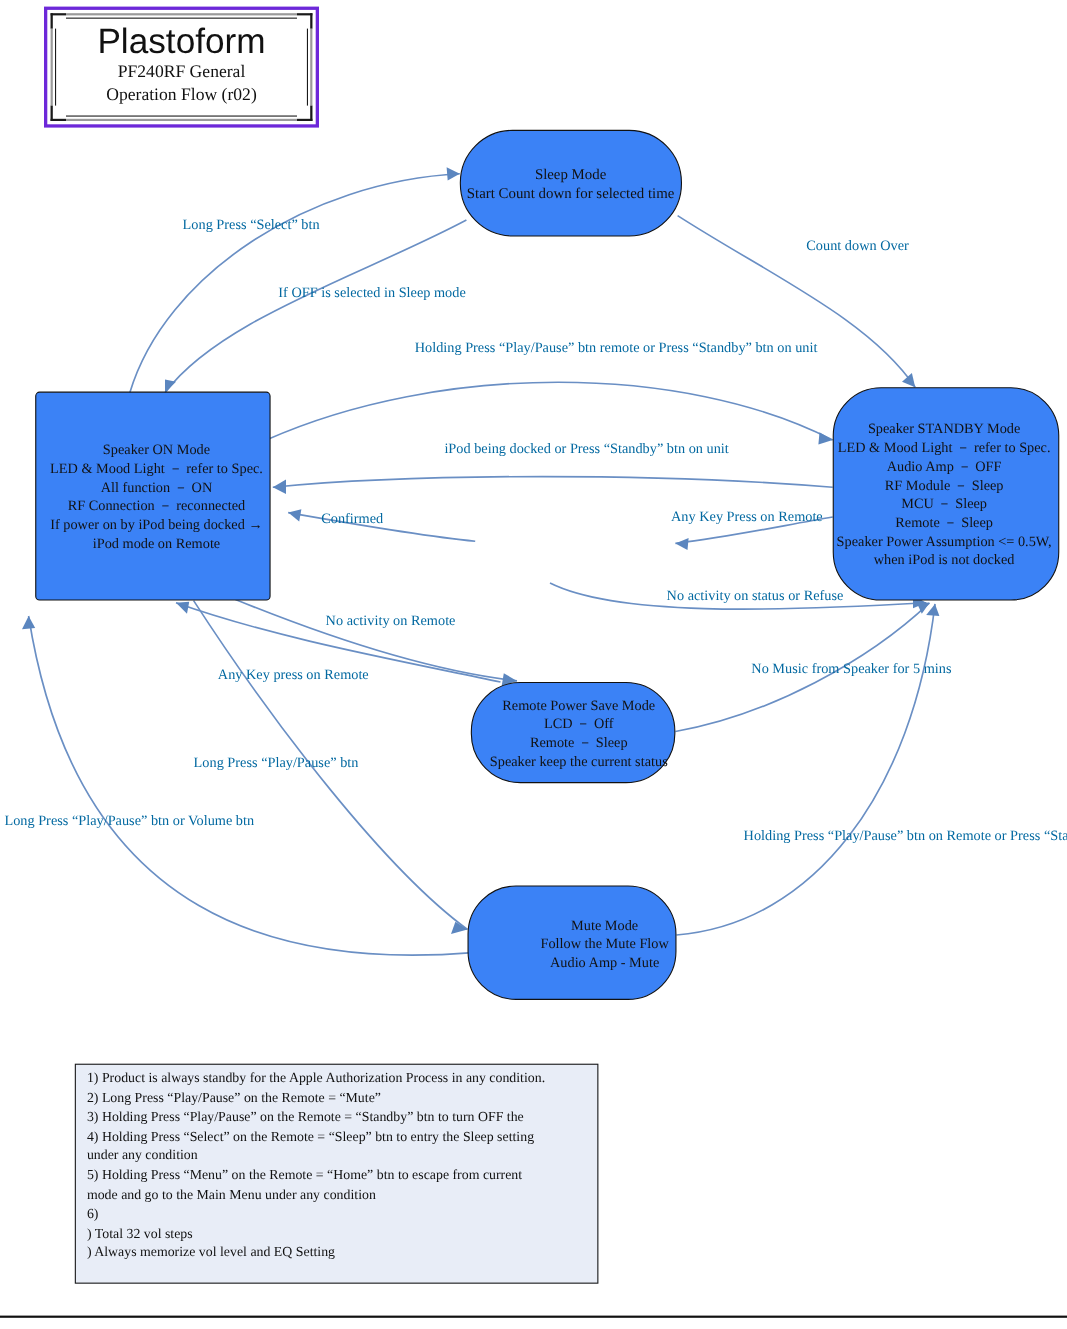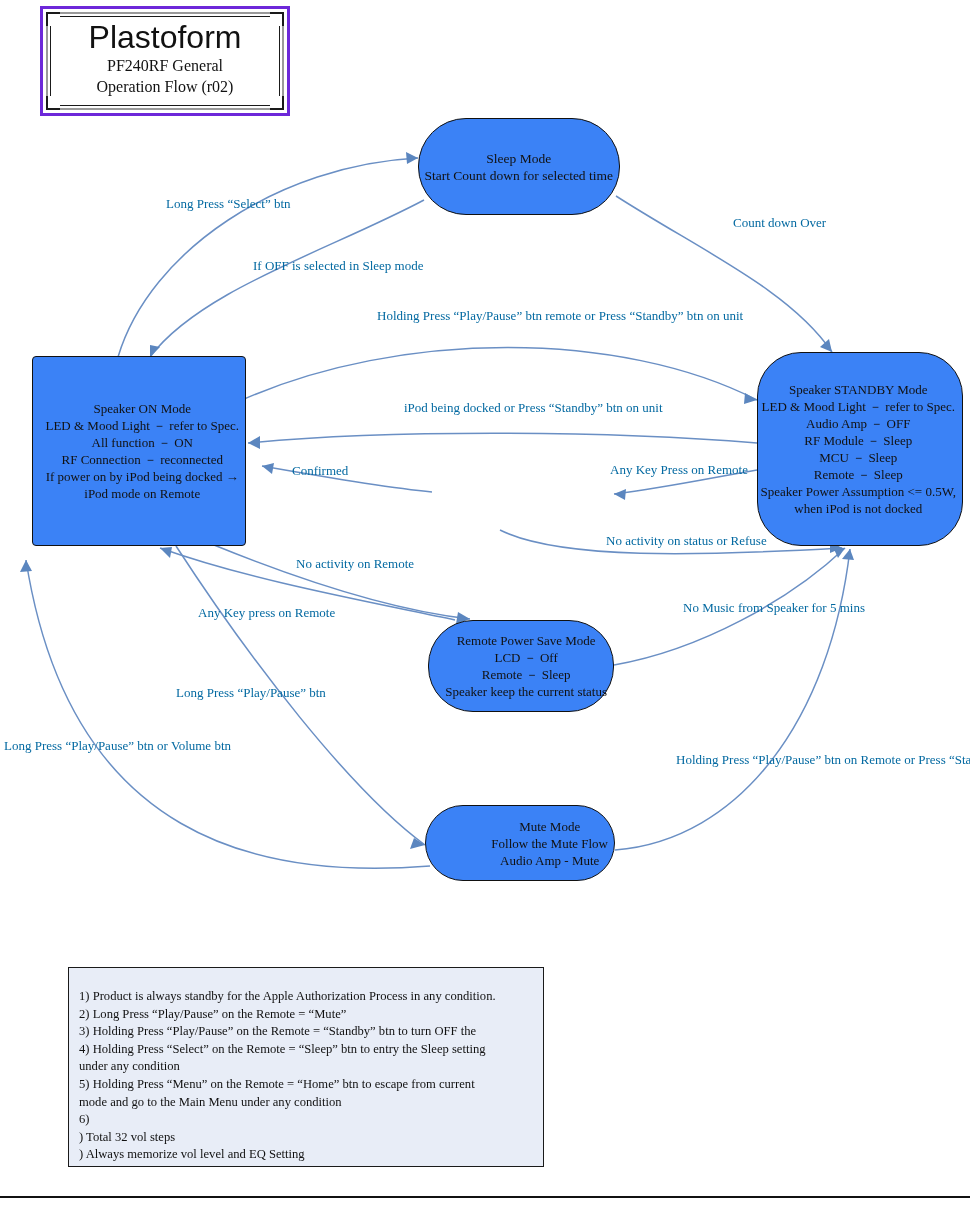--- a/index.html
+++ b/index.html
@@ -62,38 +62,38 @@
   }
   .node .lines{padding:0 6px;}
   .node .ln{display:block;white-space:nowrap;}
 
   
   #node-sleep{left:418px;top:118px;width:202px;height:97px;border-radius:48px;font-size:13.5px;line-height:17px;}
   #node-on{left:32px;top:356px;width:214px;height:190px;border-radius:4px;font-size:13px;line-height:17px;}
   #node-standby{left:757px;top:352px;width:206px;height:194px;border-radius:44px;font-size:13px;line-height:17px;}
   #node-confirm{left:432px;top:470px;width:180px;height:56px;border-radius:28px;font-size:13px;line-height:17px;}
   #node-rps{left:428px;top:620px;width:186px;height:92px;border-radius:45px;font-size:13px;line-height:17px;}
-  #node-mute{left:425px;top:805px;width:190px;height:76px;border-radius:44px;font-size:13px;line-height:17px;}
+  #node-mute{left:425px;top:805px;width:190px;height:104px;border-radius:44px;font-size:13px;line-height:17px;}
 
   
   .elabel{
     position:absolute;
     font-family:"Liberation Serif", serif;
     font-size:13px;line-height:16px;color:#0369a1;
     white-space:nowrap;
   }
   .elabel.c{}
 
   
   .notes{
     position:absolute;left:68px;top:967px;width:476px;height:200px;
     box-sizing:border-box;
     background:#e8edf7;
     border:1.2px solid #1a1a1a;
-    padding:20px 10px 6px 10px;
+    padding:4px 10px 6px 10px;
     font-family:"Liberation Serif", serif;
     font-size:12.6px;line-height:17.6px;color:#111;
   }
   .notes p{margin:0;}
 
   
   .bottomrule{position:absolute;left:0;top:1196px;width:970px;height:2px;background:#111;}
 
   svg.edges{position:absolute;left:0;top:0;width:970px;height:1208px;pointer-events:none;}
   svg.edges path{fill:none;stroke:#6a8fc4;stroke-width:1.5px;}

